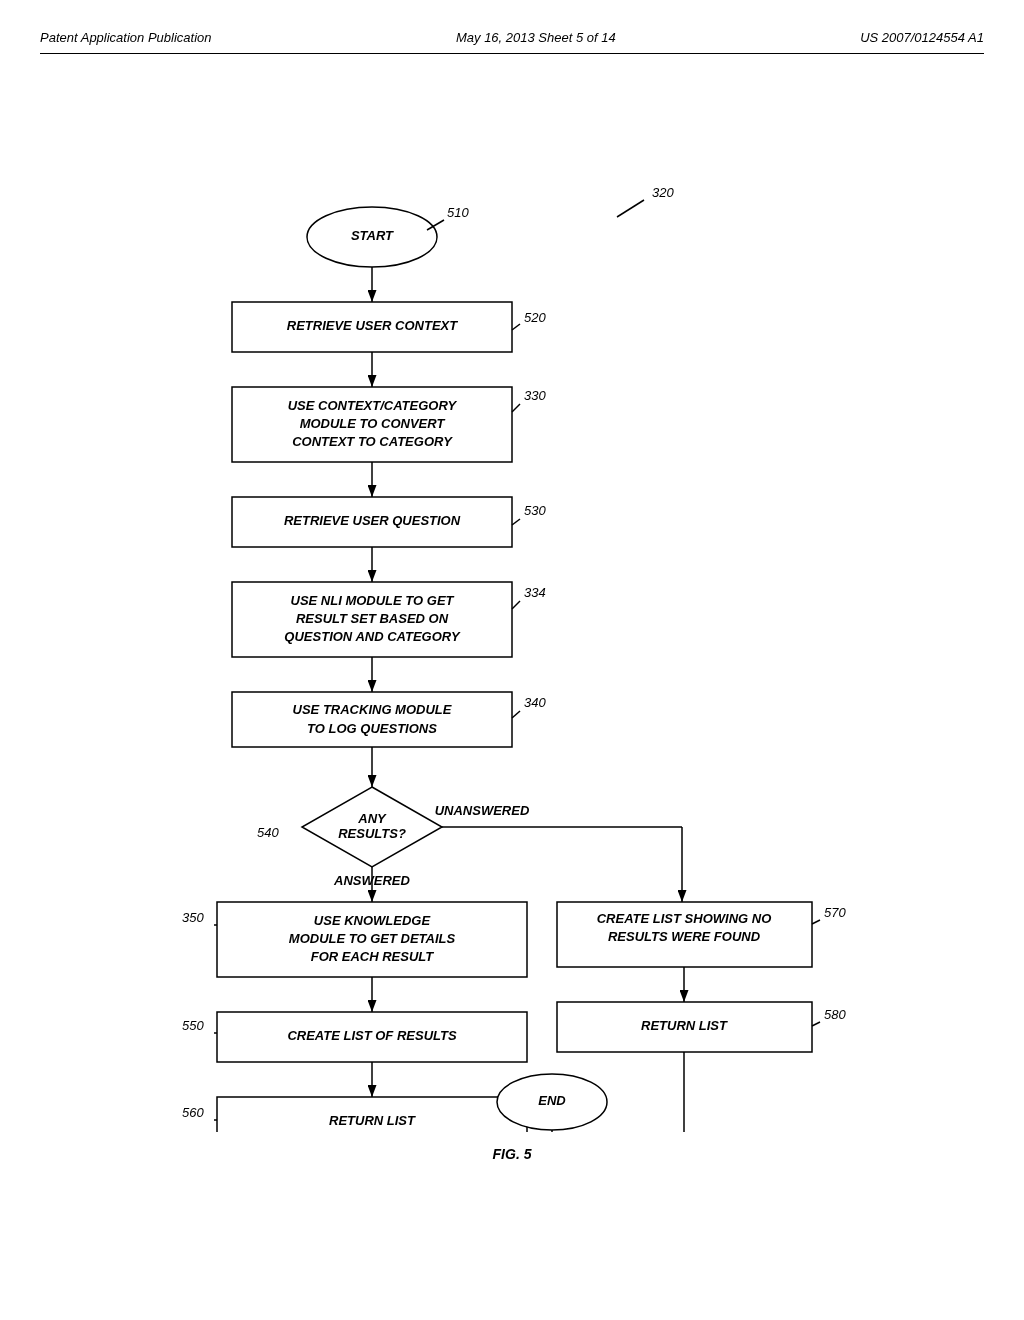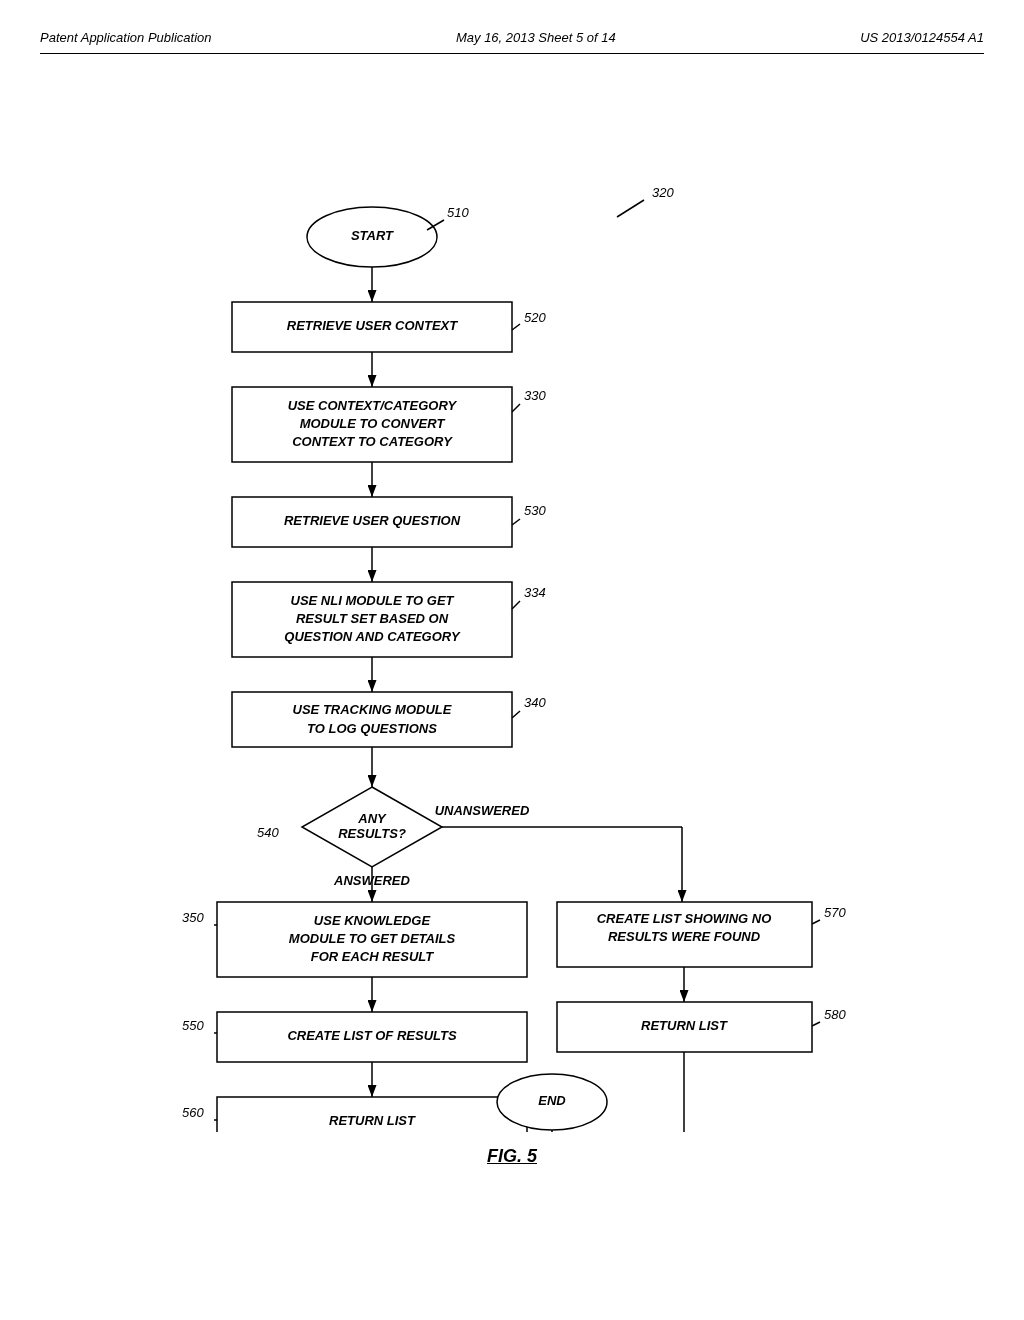--- a/index.html
+++ b/index.html
@@ -47,25 +47,24 @@
     .diagram {
       position: relative;
       width: 900px;
       margin: 20px auto;
       height: 1100px;
     }
 
     
     .fig-label {
       text-align: center;
-      font-size: 18px;
+      font-size: 14px;
       font-style: italic;
       font-weight: bold;
       margin-top: 10px;
-      text-decoration: underline;
     }
 
     
     .diagram-svg {
       width: 900px;
       height: 1050px;
     }
 
     
     .box {
@@ -111,21 +110,21 @@
     }
   </style>
 </head>
 <body>
 
 <div class="page">
 
   <div class="header">
     <span class="header-left">Patent Application Publication</span>
     <span class="header-center">May 16, 2013  Sheet 5 of 14</span>
-    <span class="header-right">US 2013/0124554 A1</span>
+    <span class="header-right">US 2007/0124554 A1</span>
   </div>
 
   <div class="diagram">
     <svg class="diagram-svg" viewBox="0 0 900 1050">
       <defs>
         <marker id="arrowhead" markerWidth="8" markerHeight="6" refX="8" refY="3" orient="auto">
           <polygon points="0 0, 8 3, 0 6" fill="#000"></polygon>
         </marker>
       </defs>
 

